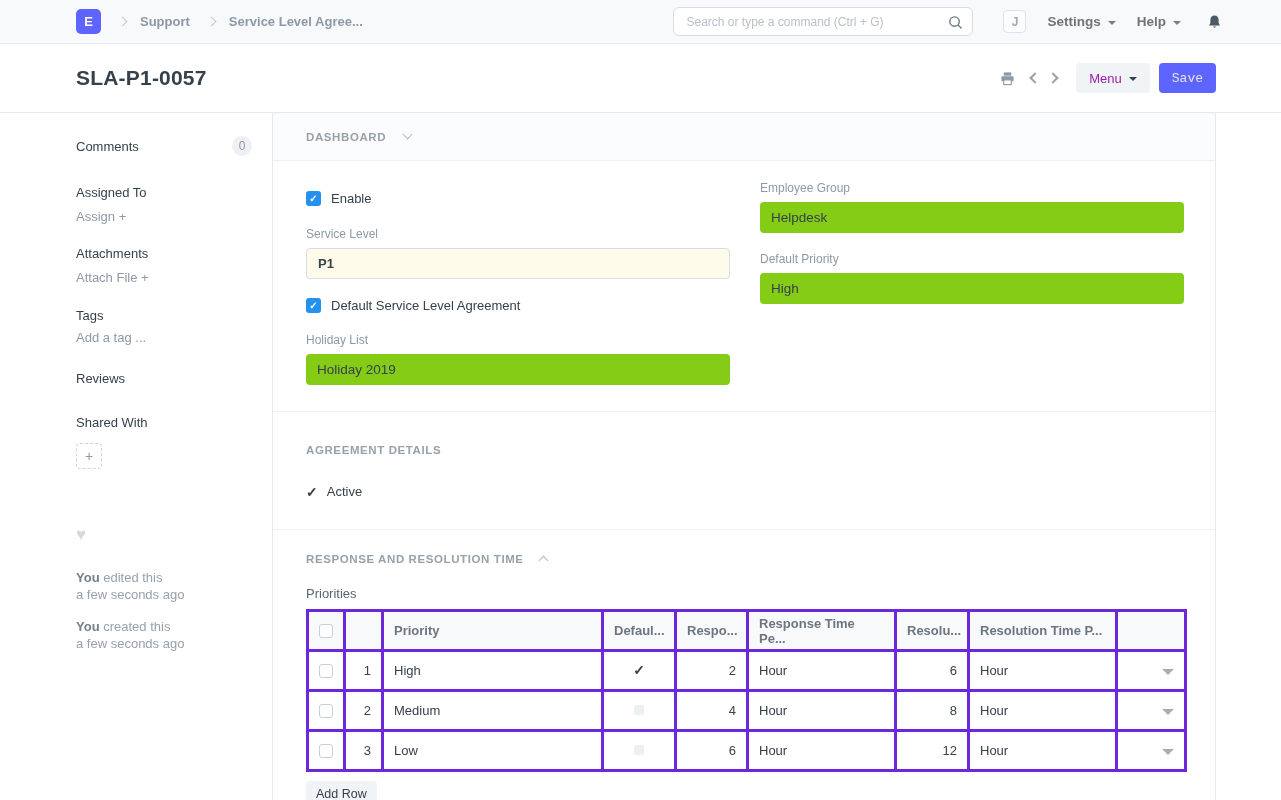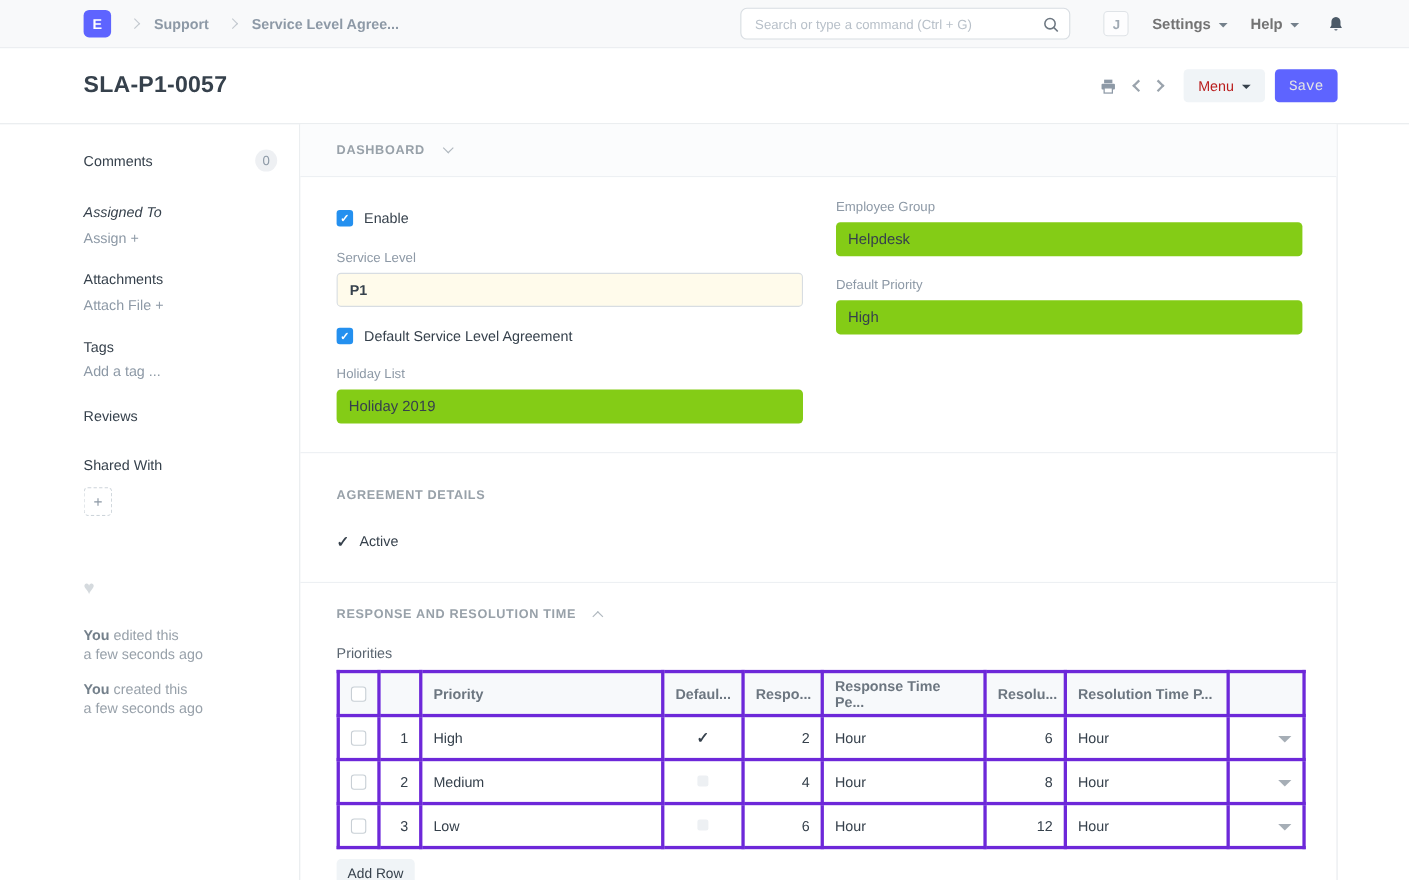--- a/index.html
+++ b/index.html
@@ -77,21 +77,21 @@
   .head-actions { display: flex; align-items: center; }
   .icon-btn { display: flex; align-items: center; cursor: pointer; }
   .chev { width: 8px; height: 8px; border-right: 2px solid #9aa3ac; border-bottom: 2px solid #9aa3ac; cursor: pointer; }
   .chev.left  { transform: rotate(135deg); margin-left: 16px; }
   .chev.right { transform: rotate(-45deg); margin-left: 10px; }
   .btn {
     height: 30px; border: none; border-radius: 4px;
     font-family: "Liberation Sans", sans-serif; font-size: 13px;
     display: inline-flex; align-items: center; cursor: pointer;
   }
-  .btn-menu { background: #f0f4f7; color: #b91c1c; padding: 12px 13px; margin-left: 19px; gap: 7px; }
+  .btn-menu { background: #f0f4f7; color: #a21caf; padding: 12px 13px; margin-left: 19px; gap: 7px; }
   .btn-menu .caret-down { border-top-color: #36414c; }
   .btn-save { background: #5e64ff; color: #e5e5e5; padding: 0 13px; margin-left: 9px; font-weight: 500; font-family: Liberation Mono, monospace; }
 
   
   .layout { display: flex; height: 687px; }
 
   
   .sidebar { width: 272px; padding: 15px 20px 0 76px; flex-shrink: 0; }
   .sb-row { display: flex; align-items: center; justify-content: space-between; }
   .sb-title { font-size: 13px; color: #36414c; }
@@ -241,21 +241,21 @@
   </div>
 </div>
 
 <div class="layout">
 
   <aside class="sidebar">
     <div class="sb-row" style="margin-top:8px;">
       <a class="sb-title">Comments</a>
       <span class="badge">0</span>
     </div>
-    <div class="sb-title" style="margin-top:29px;font-style:italic;">Assigned To</div>
+    <div class="sb-title" style="margin-top:29px;">Assigned To</div>
     <a class="sb-link" style="margin-top:9px;">
       <span>Assign</span>
       <span>+</span>
     </a>
     <div class="sb-title" style="margin-top:22px;">Attachments</div>
     <a class="sb-link" style="margin-top:9px;">
       <span>Attach File</span>
       <span>+</span>
     </a>
     <div class="sb-title" style="margin-top:23px;">Tags</div>

